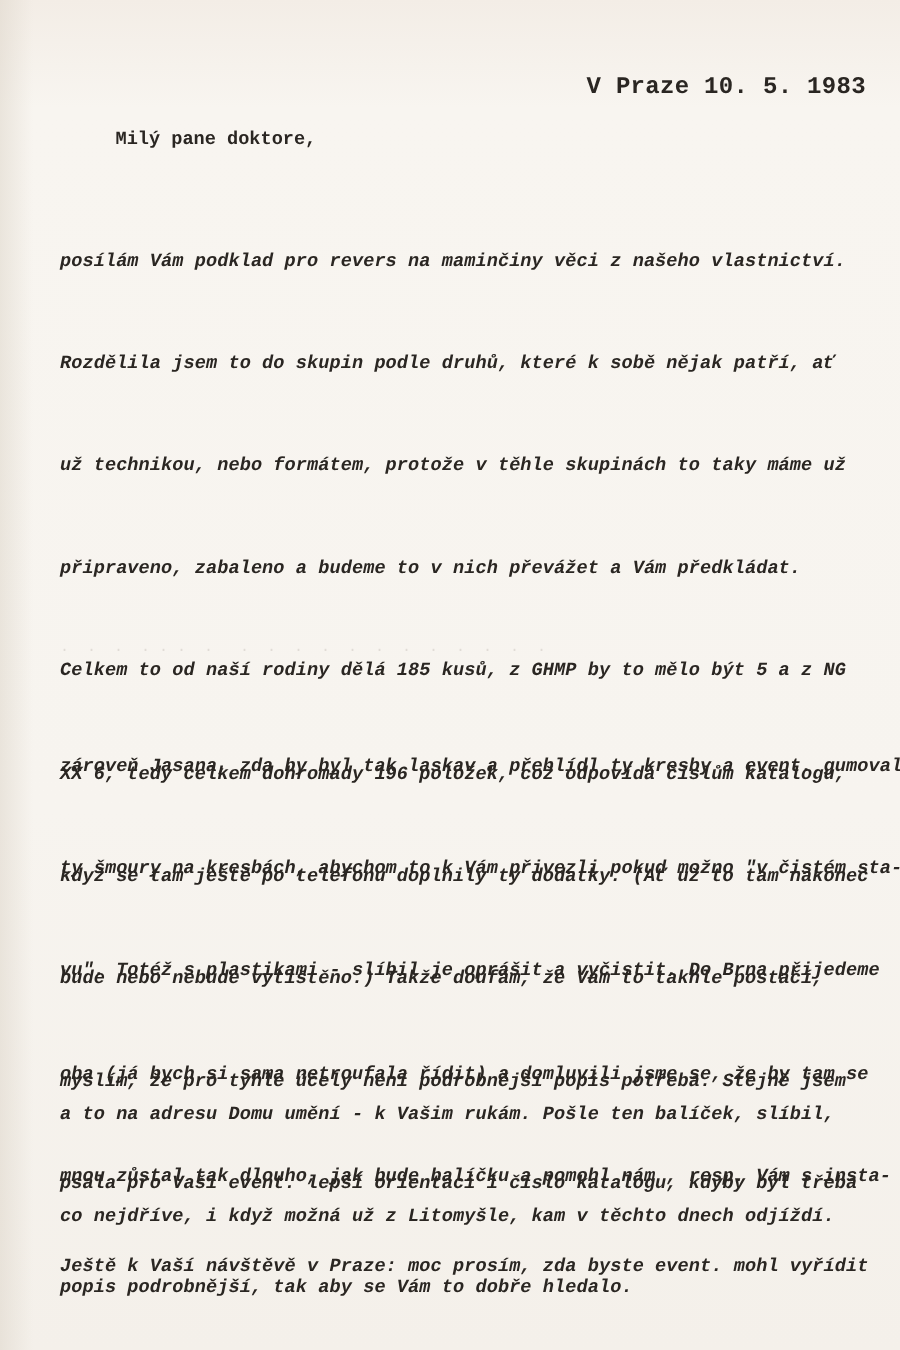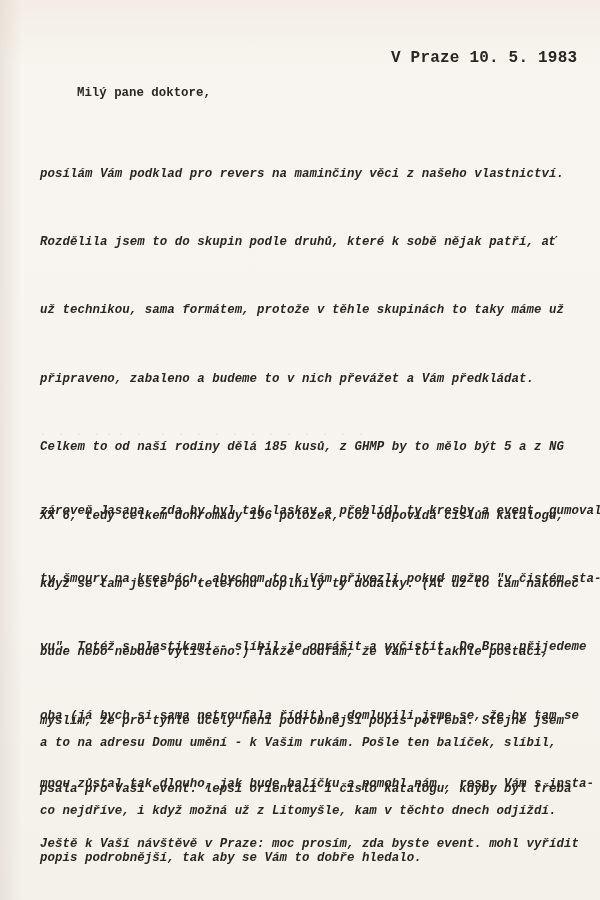--- a/index.html
+++ b/index.html
@@ -45,21 +45,21 @@
 
 <div class="page">
   <div class="showthrough">.  .  .  . . .  .   .  .  .  .  .  .  .  .  .  .  .  .</div>
 
   <div class="date">V Praze 10. 5. 1983</div>
   <div class="salutation">Milý pane doktore,</div>
 
   <div class="para p1">
     <span class="line">posílám Vám podklad pro revers na maminčiny věci z našeho vlastnictví.</span>
     <span class="line">Rozdělila jsem to do skupin podle druhů, které k sobě nějak patří, ať</span>
-    <span class="line">už technikou, sama formátem, protože v těhle skupinách to taky máme už</span>
+    <span class="line">už technikou, nebo formátem, protože v těhle skupinách to taky máme už</span>
     <span class="line">připraveno, zabaleno a budeme to v nich převážet a Vám předkládat.</span>
     <span class="line">Celkem to od naší rodiny dělá 185 kusů, z GHMP by to mělo být 5 a z NG</span>
     <span class="line">XX 6, tedy celkem dohromady 196 položek, což odpovídá číslům katalogu,</span>
     <span class="line">když se tam ještě po telefonu doplnily ty dodatky. (Ať už to tam nakonec</span>
     <span class="line">bude nebo nebude vytištěno.) Takže doufám, že Vám to takhle postačí,</span>
     <span class="line">myslím, že pro tyhle účely není podrobnější popis potřeba. Stejně jsem</span>
     <span class="line">psala pro Vaši event. lepší orientaci i číslo katalogu, kdyby byl třeba</span>
     <span class="line">popis podrobnější, tak aby se Vám to dobře hledalo.</span>
   </div>
 

